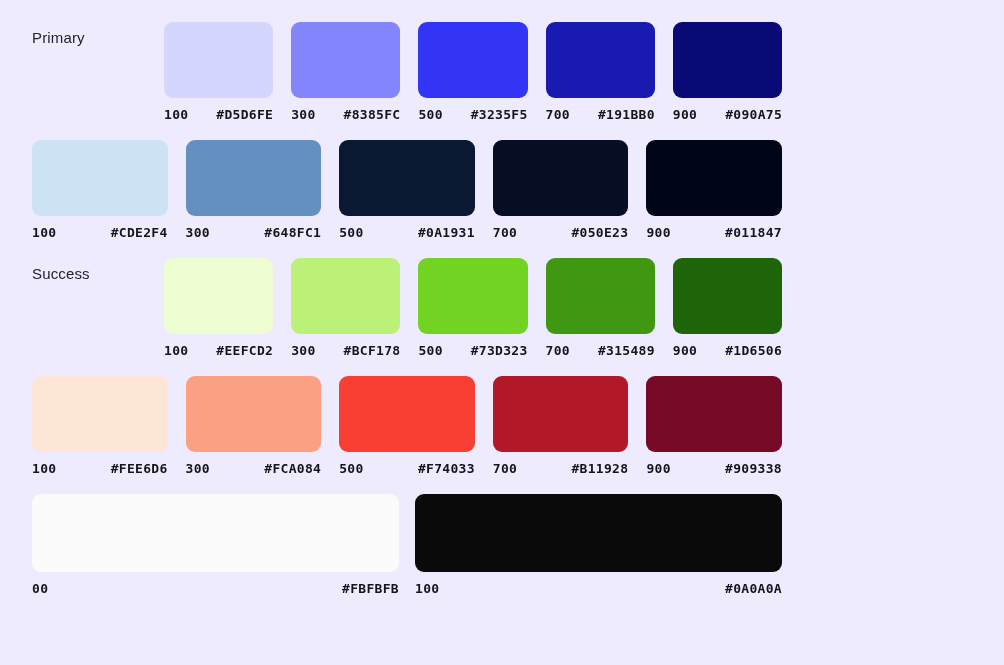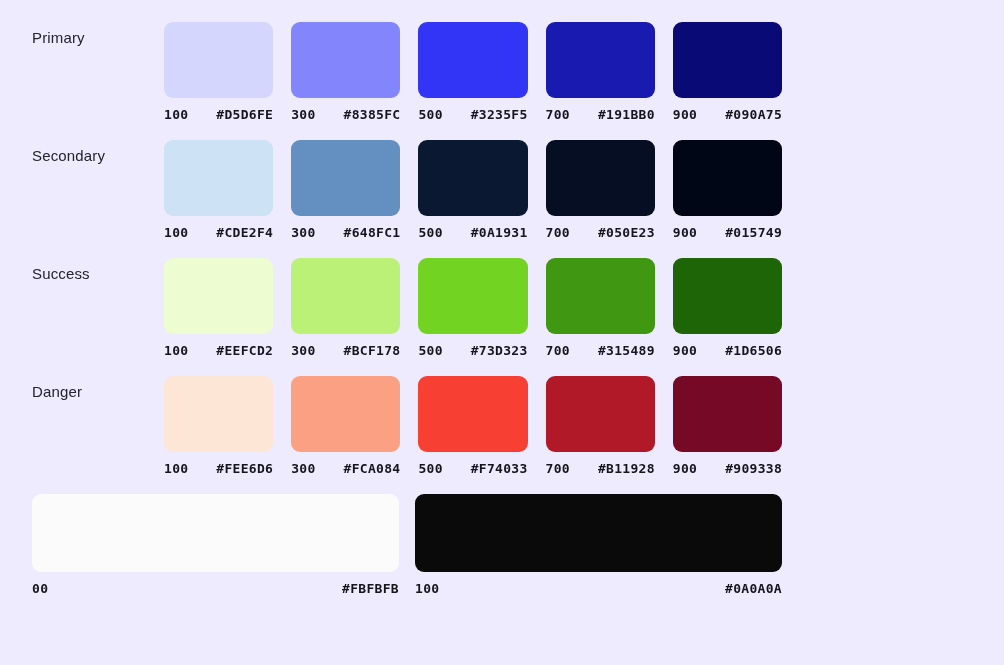--- a/index.html
+++ b/index.html
@@ -119,21 +119,20 @@
         <div class="swatch-cell">
           <div class="swatch-chip" style="background: rgb(9, 10, 117);"></div>
           <div class="swatch-meta">
             <span class="tone-name">900</span>
             <span class="tone-hex">#090A75</span>
           </div>
         </div>
       </div>
     </div>
     <div class="palette-row">
-      <div class="row-label">Secondary</div>
       <div class="swatch-strip">
         <div class="swatch-cell">
           <div class="swatch-chip" style="background: rgb(205, 226, 244);"></div>
           <div class="swatch-meta">
             <span class="tone-name">100</span>
             <span class="tone-hex">#CDE2F4</span>
           </div>
         </div>
         <div class="swatch-cell">
           <div class="swatch-chip" style="background: rgb(100, 143, 193);"></div>
@@ -153,21 +152,21 @@
           <div class="swatch-chip" style="background: rgb(5, 14, 35);"></div>
           <div class="swatch-meta">
             <span class="tone-name">700</span>
             <span class="tone-hex">#050E23</span>
           </div>
         </div>
         <div class="swatch-cell">
           <div class="swatch-chip" style="background: rgb(1, 6, 23);"></div>
           <div class="swatch-meta">
             <span class="tone-name">900</span>
-            <span class="tone-hex">#015749</span>
+            <span class="tone-hex">#011847</span>
           </div>
         </div>
       </div>
     </div>
     <div class="palette-row">
       <div class="row-label">Success</div>
       <div class="swatch-strip">
         <div class="swatch-cell">
           <div class="swatch-chip" style="background: rgb(238, 252, 210);"></div>
           <div class="swatch-meta">
@@ -199,21 +198,20 @@
         <div class="swatch-cell">
           <div class="swatch-chip" style="background: rgb(29, 101, 6);"></div>
           <div class="swatch-meta">
             <span class="tone-name">900</span>
             <span class="tone-hex">#1D6506</span>
           </div>
         </div>
       </div>
     </div>
     <div class="palette-row">
-      <div class="row-label">Danger</div>
       <div class="swatch-strip">
         <div class="swatch-cell">
           <div class="swatch-chip" style="background: rgb(254, 230, 214);"></div>
           <div class="swatch-meta">
             <span class="tone-name">100</span>
             <span class="tone-hex">#FEE6D6</span>
           </div>
         </div>
         <div class="swatch-cell">
           <div class="swatch-chip" style="background: rgb(252, 160, 132);"></div>

